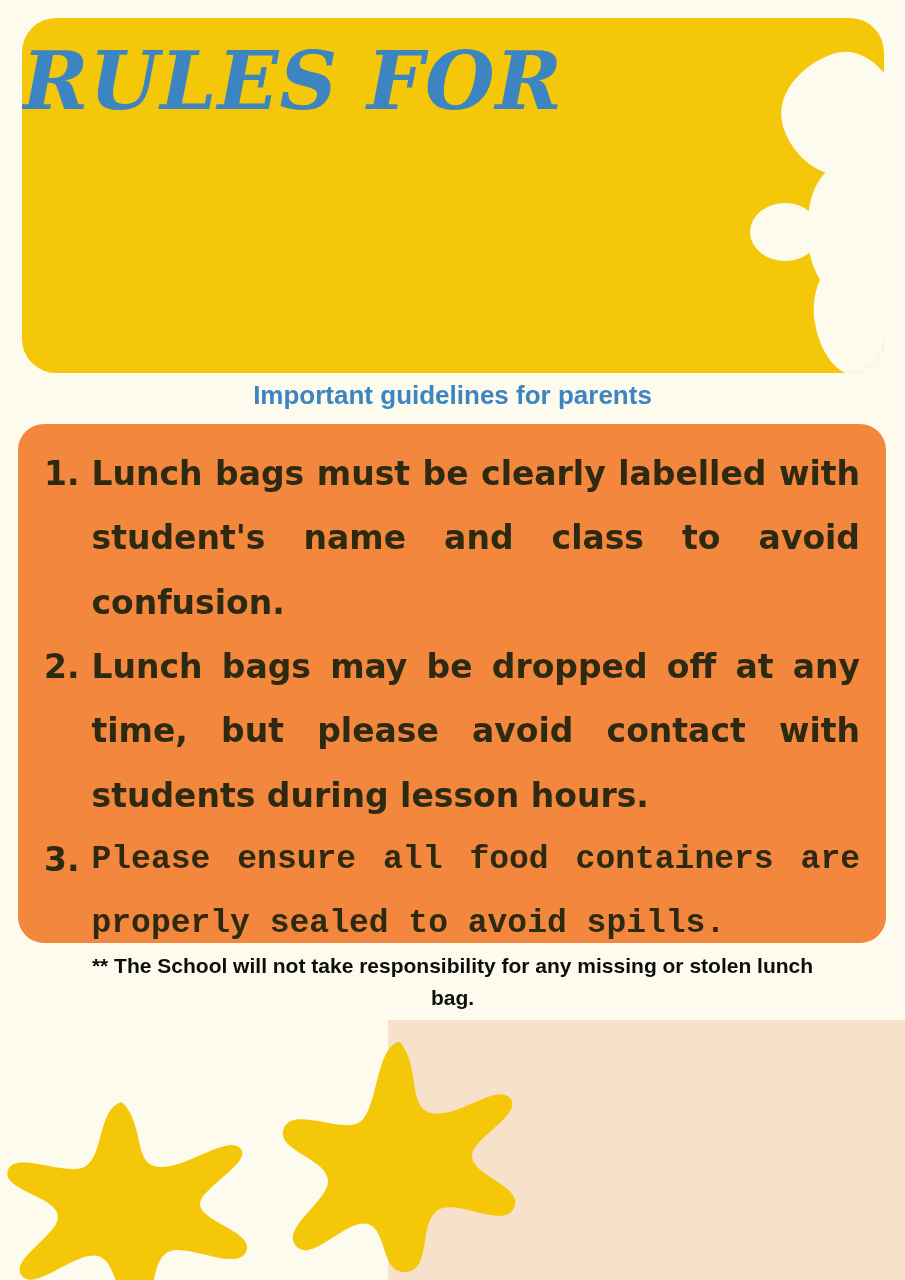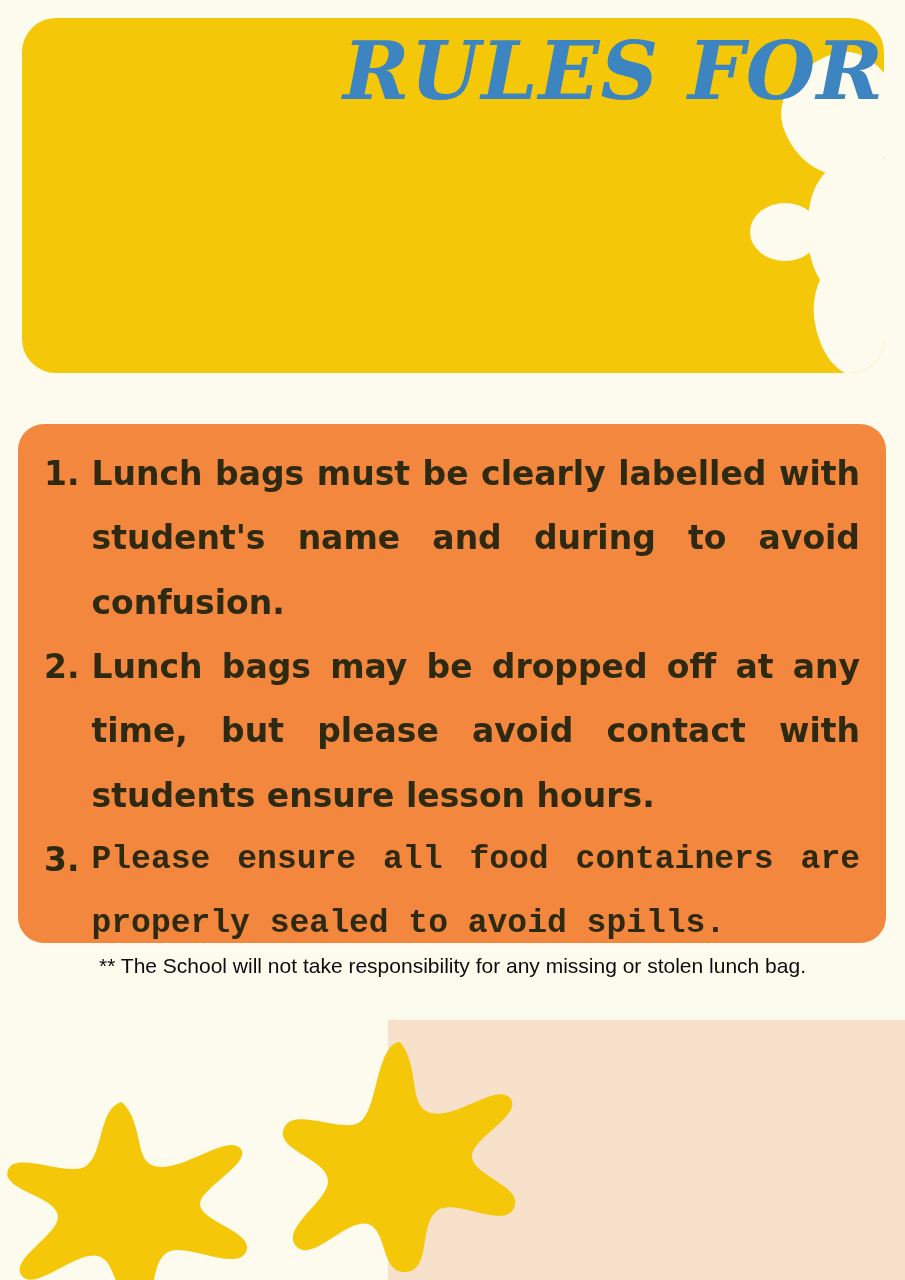--- a/index.html
+++ b/index.html
@@ -59,22 +59,22 @@
   }
   .blob-notch {
     width: 70px; height: 58px;
     right: 64px; top: 185px;
     border-radius: 50%;
   }
 
   .title-text {
     position: relative;
     z-index: 2;
-    text-align: right;
-    padding-top: 10px;
+    text-align: left;
+    padding-top: 20px;
     font-family: "DejaVu Serif", serif;
     font-weight: 700;
     font-style: italic;
     color: #3d85c0;
     font-size: 80px;
     line-height: 1.08;
     letter-spacing: 1px;
     text-transform: uppercase;
   }
   .title-text .line { display: block; white-space: nowrap; }
@@ -127,21 +127,21 @@
 
   
   .disclaimer {
     position: absolute;
     top: 950px;
     left: 80px;
     width: 745px;
     text-align: center;
     color: #0d0d0d;
     font-size: 21px;
-    font-weight: 400;
+    font-weight: 700;
     line-height: 1.5;
     font-family: "Liberation Sans", sans-serif;
   }
 
   
   .bottom-art {
     position: absolute;
     left: 0;
     top: 1020px;
     width: 905px;
@@ -173,29 +173,30 @@
     <span class="blob blob-a"></span>
     <span class="blob blob-b"></span>
     <span class="blob blob-c"></span>
     <span class="blob blob-notch"></span>
 
     <div class="title-text">
       <span class="line">RULES FOR</span>
     </div>
   </div>
 
+  <div class="subtitle">Important guidelines for parents</div>
 
   <div class="rules-card">
     <div class="rule rule-1">
       <span class="num">1.</span>
-      <span class="body">Lunch bags must be clearly labelled with student's name and during to avoid confusion.</span>
+      <span class="body">Lunch bags must be clearly labelled with student's name and class to avoid confusion.</span>
     </div>
     <div class="rule rule-2">
       <span class="num">2.</span>
-      <span class="body">Lunch bags may be dropped off at any time, but please avoid contact with students ensure lesson hours.</span>
+      <span class="body">Lunch bags may be dropped off at any time, but please avoid contact with students during lesson hours.</span>
     </div>
     <div class="rule rule-3">
       <span class="num">3.</span>
       <span class="body">Please ensure all food containers are properly sealed to avoid spills.</span>
     </div>
   </div>
 
   <div class="disclaimer">** The School will not take responsibility for any missing or stolen lunch bag.</div>
 
   <div class="bottom-art">

